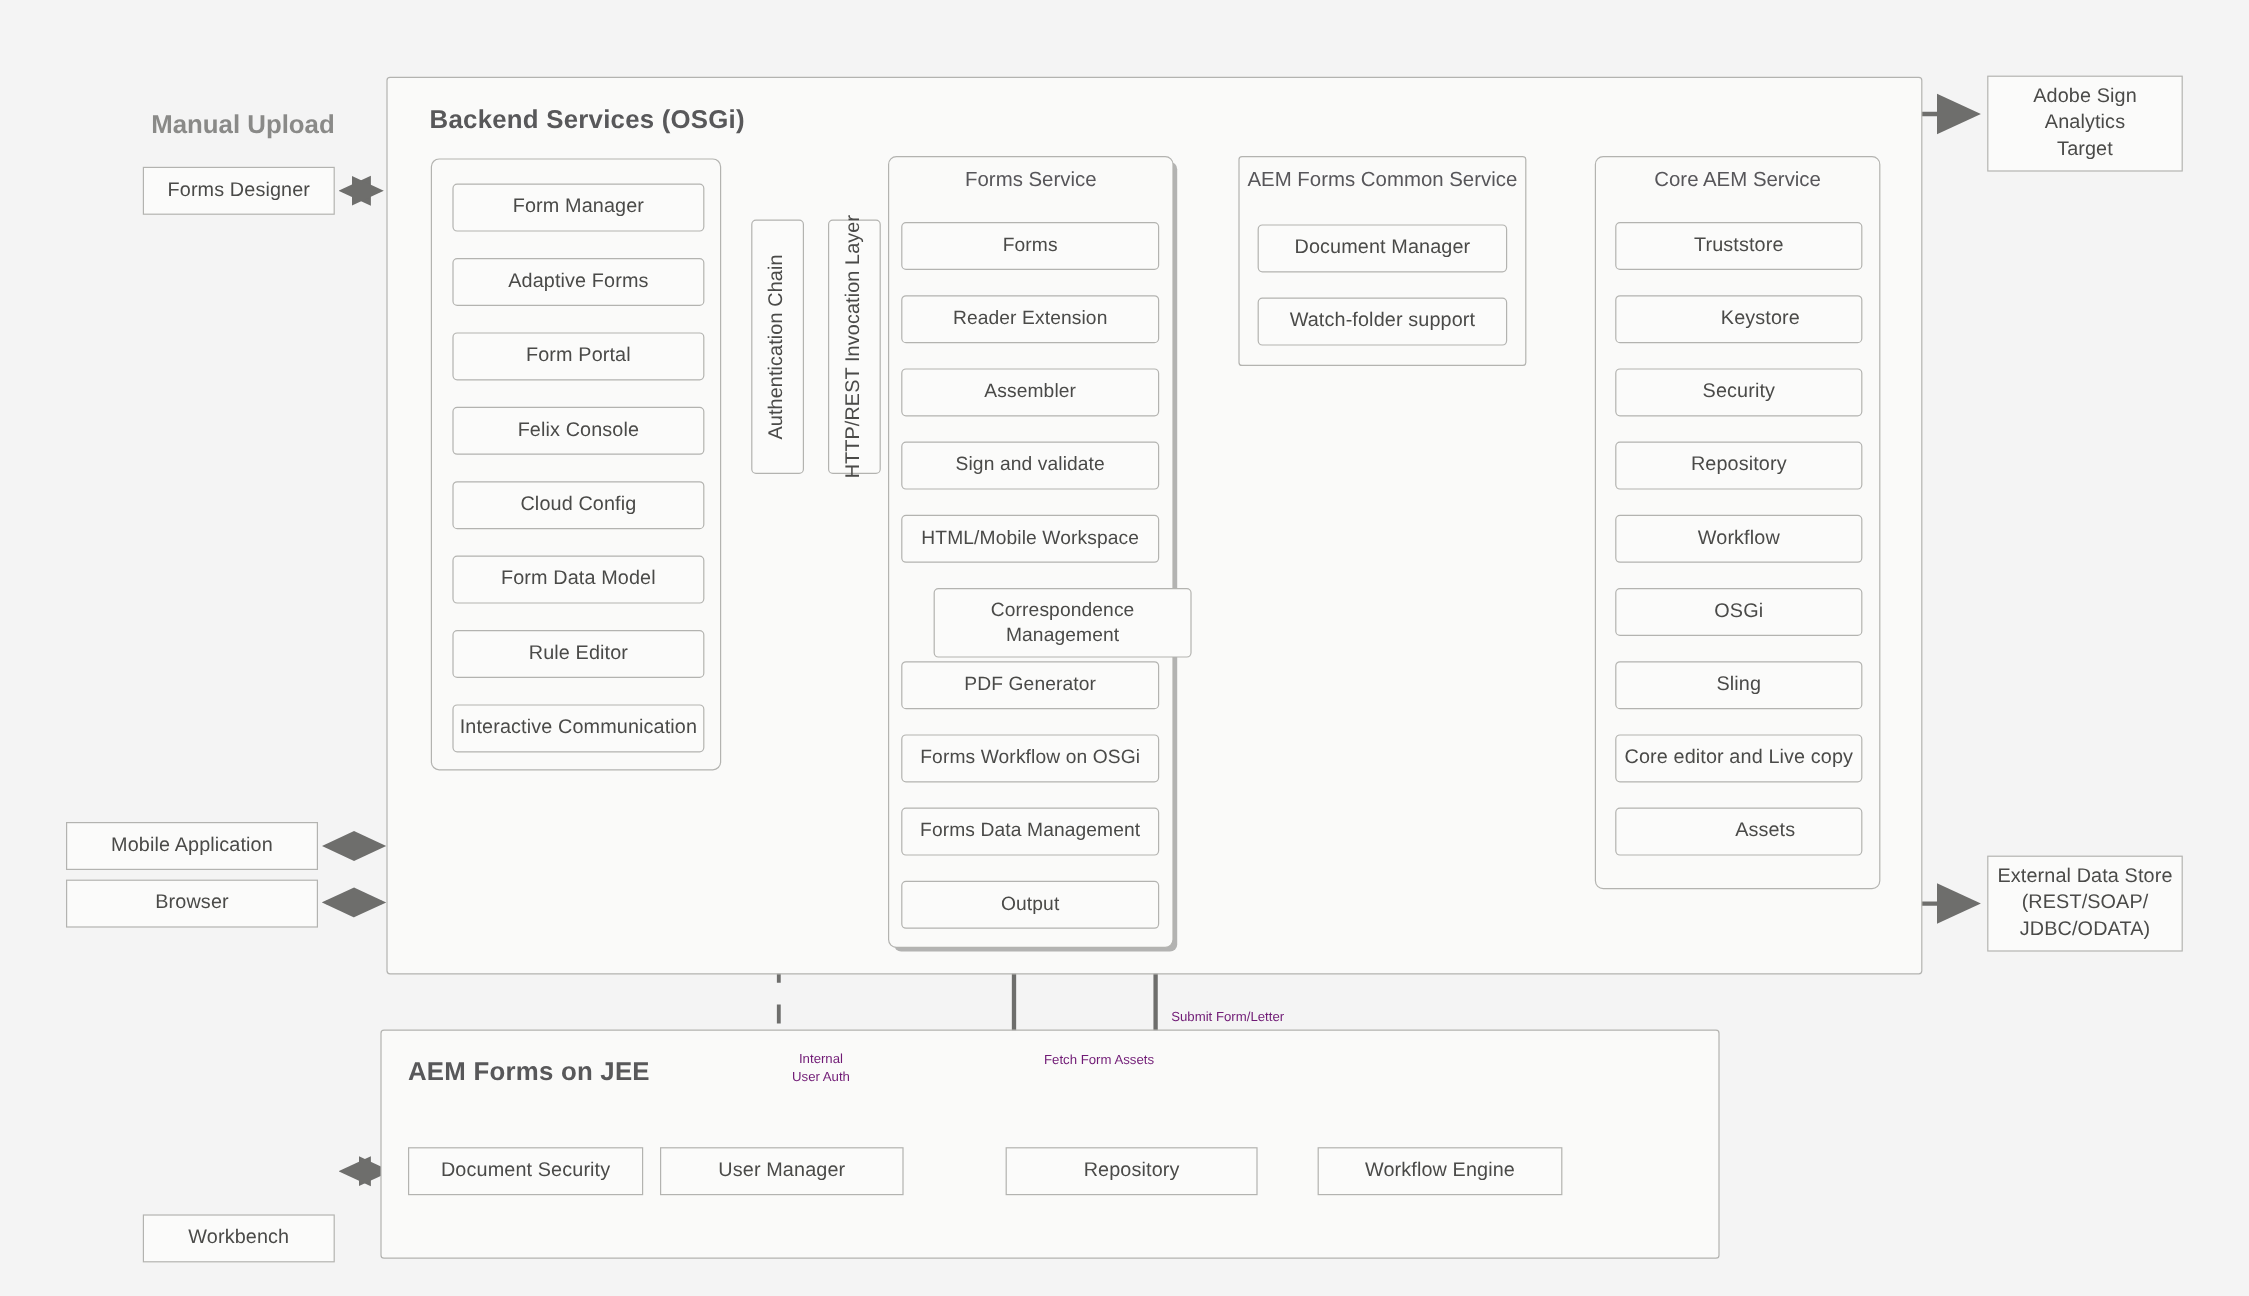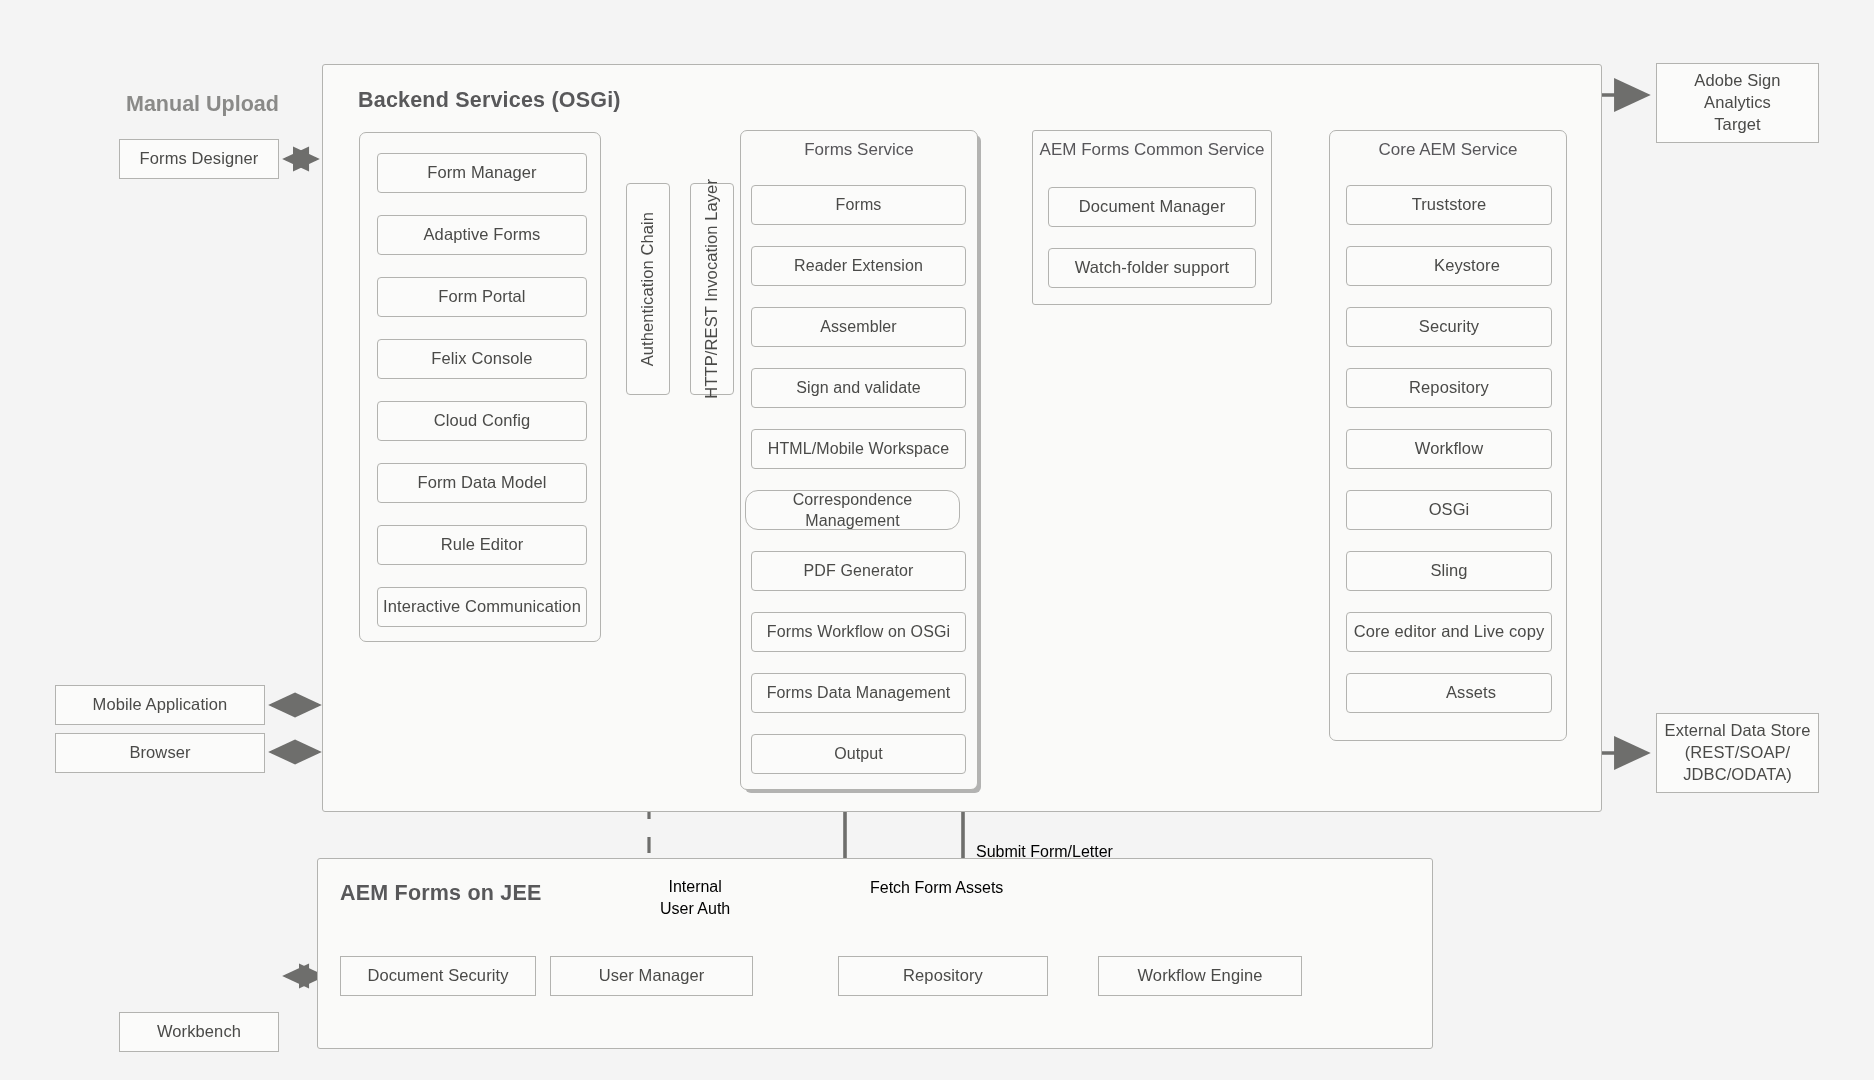--- a/index.html
+++ b/index.html
@@ -42,21 +42,21 @@
   .big-title{
     position:absolute;
     font-size:21.5px;font-weight:bold;color:#58585a;
     letter-spacing:.2px;
   }
   .plain-label{
     position:absolute;
     font-size:21.5px;font-weight:bold;color:#8a8a88;
   }
   .edge-label{
-    position:absolute;font-size:16px;color:#000000;line-height:1.35;
+    position:absolute;font-size:11px;color:#701a75;line-height:1.35;
     white-space:pre-line;
   }
   .vert{
     writing-mode:vertical-rl;
     transform:rotate(180deg);
     white-space:nowrap;
   }
   .shadowbox{
     box-shadow:4px 4px 0 -1px rgba(120,120,120,.55);
   }
@@ -163,21 +163,21 @@
       </div>
       <div class="node rounded" style="left: 751px; top: 307px; width: 215px; height: 40px; font-size: 16px;">
         <span>Assembler</span>
       </div>
       <div class="node rounded" style="left: 751px; top: 368px; width: 215px; height: 40px; font-size: 16px;">
         <span>Sign and validate</span>
       </div>
       <div class="node rounded" style="left: 751px; top: 429px; width: 215px; height: 40px; font-size: 16px;">
         <span>HTML/Mobile Workspace</span>
       </div>
-      <div class="node rounded" style="left: 745px; top: 490px; width: 215px; height: 40px; font-size: 16px; border-radius: 13px;">
+      <div class="node rounded" style="left: 778px; top: 490px; width: 215px; height: 58px; font-size: 16px;">
         <span>Correspondence Management</span>
       </div>
       <div class="node rounded" style="left: 751px; top: 551px; width: 215px; height: 40px; font-size: 16px;">
         <span>PDF Generator</span>
       </div>
       <div class="node rounded" style="left: 751px; top: 612px; width: 215px; height: 40px; font-size: 16px;">
         <span>Forms Workflow on OSGi</span>
       </div>
       <div class="node rounded" style="left: 751px; top: 673px; width: 215px; height: 40px; font-size: 16px;">
         <span>Forms Data Management</span>

